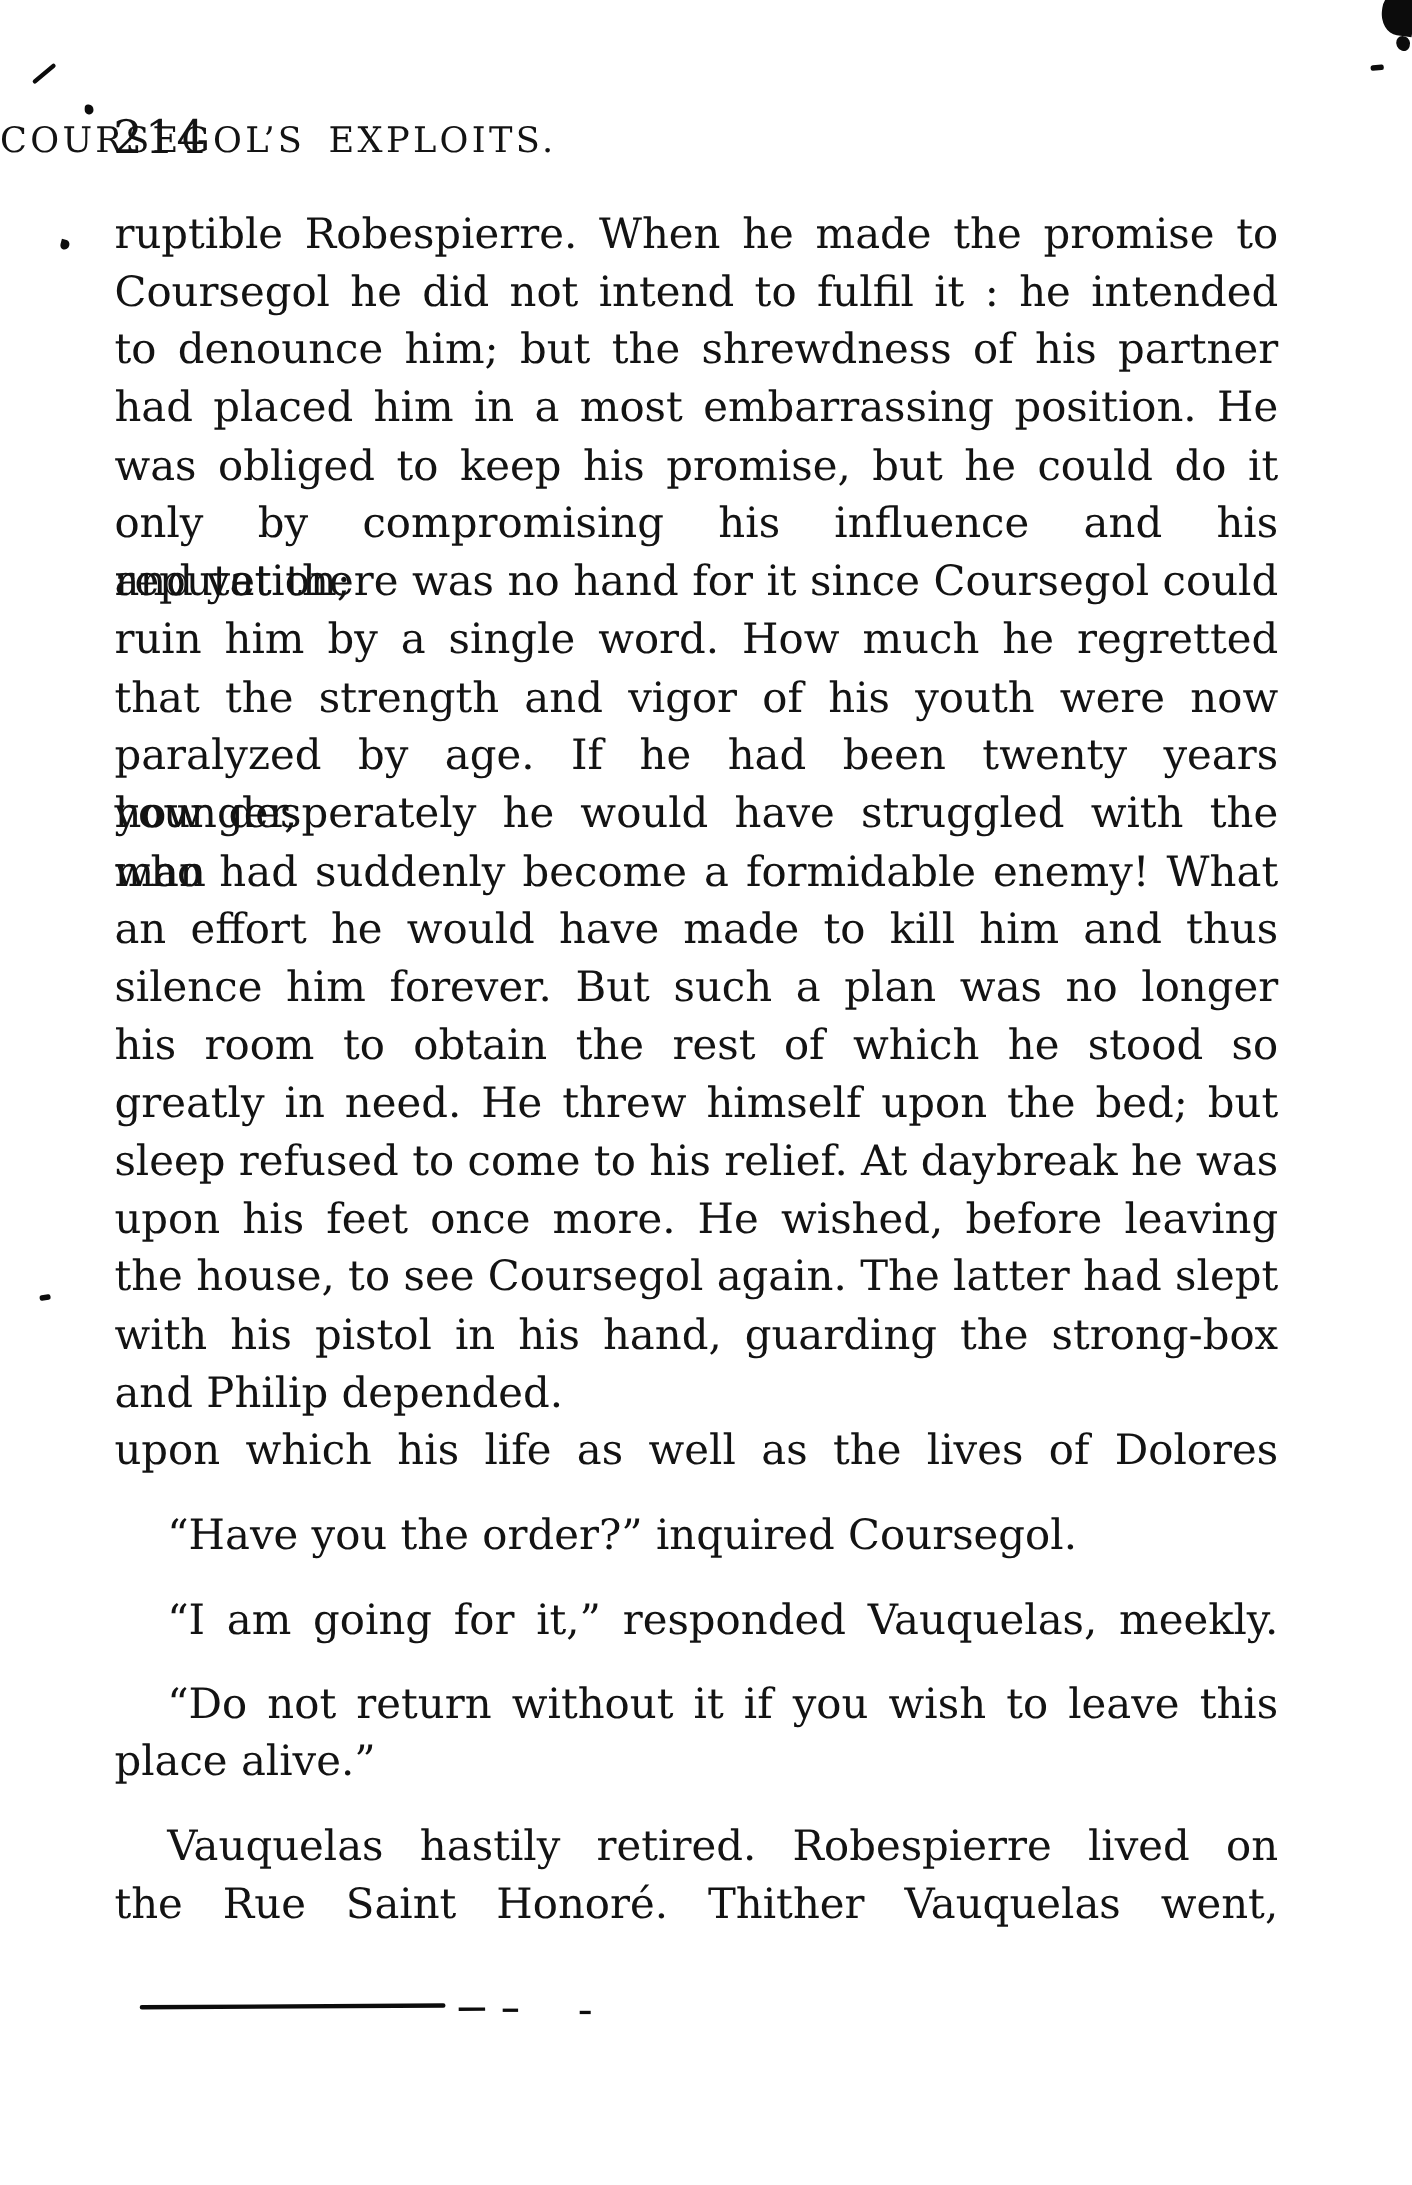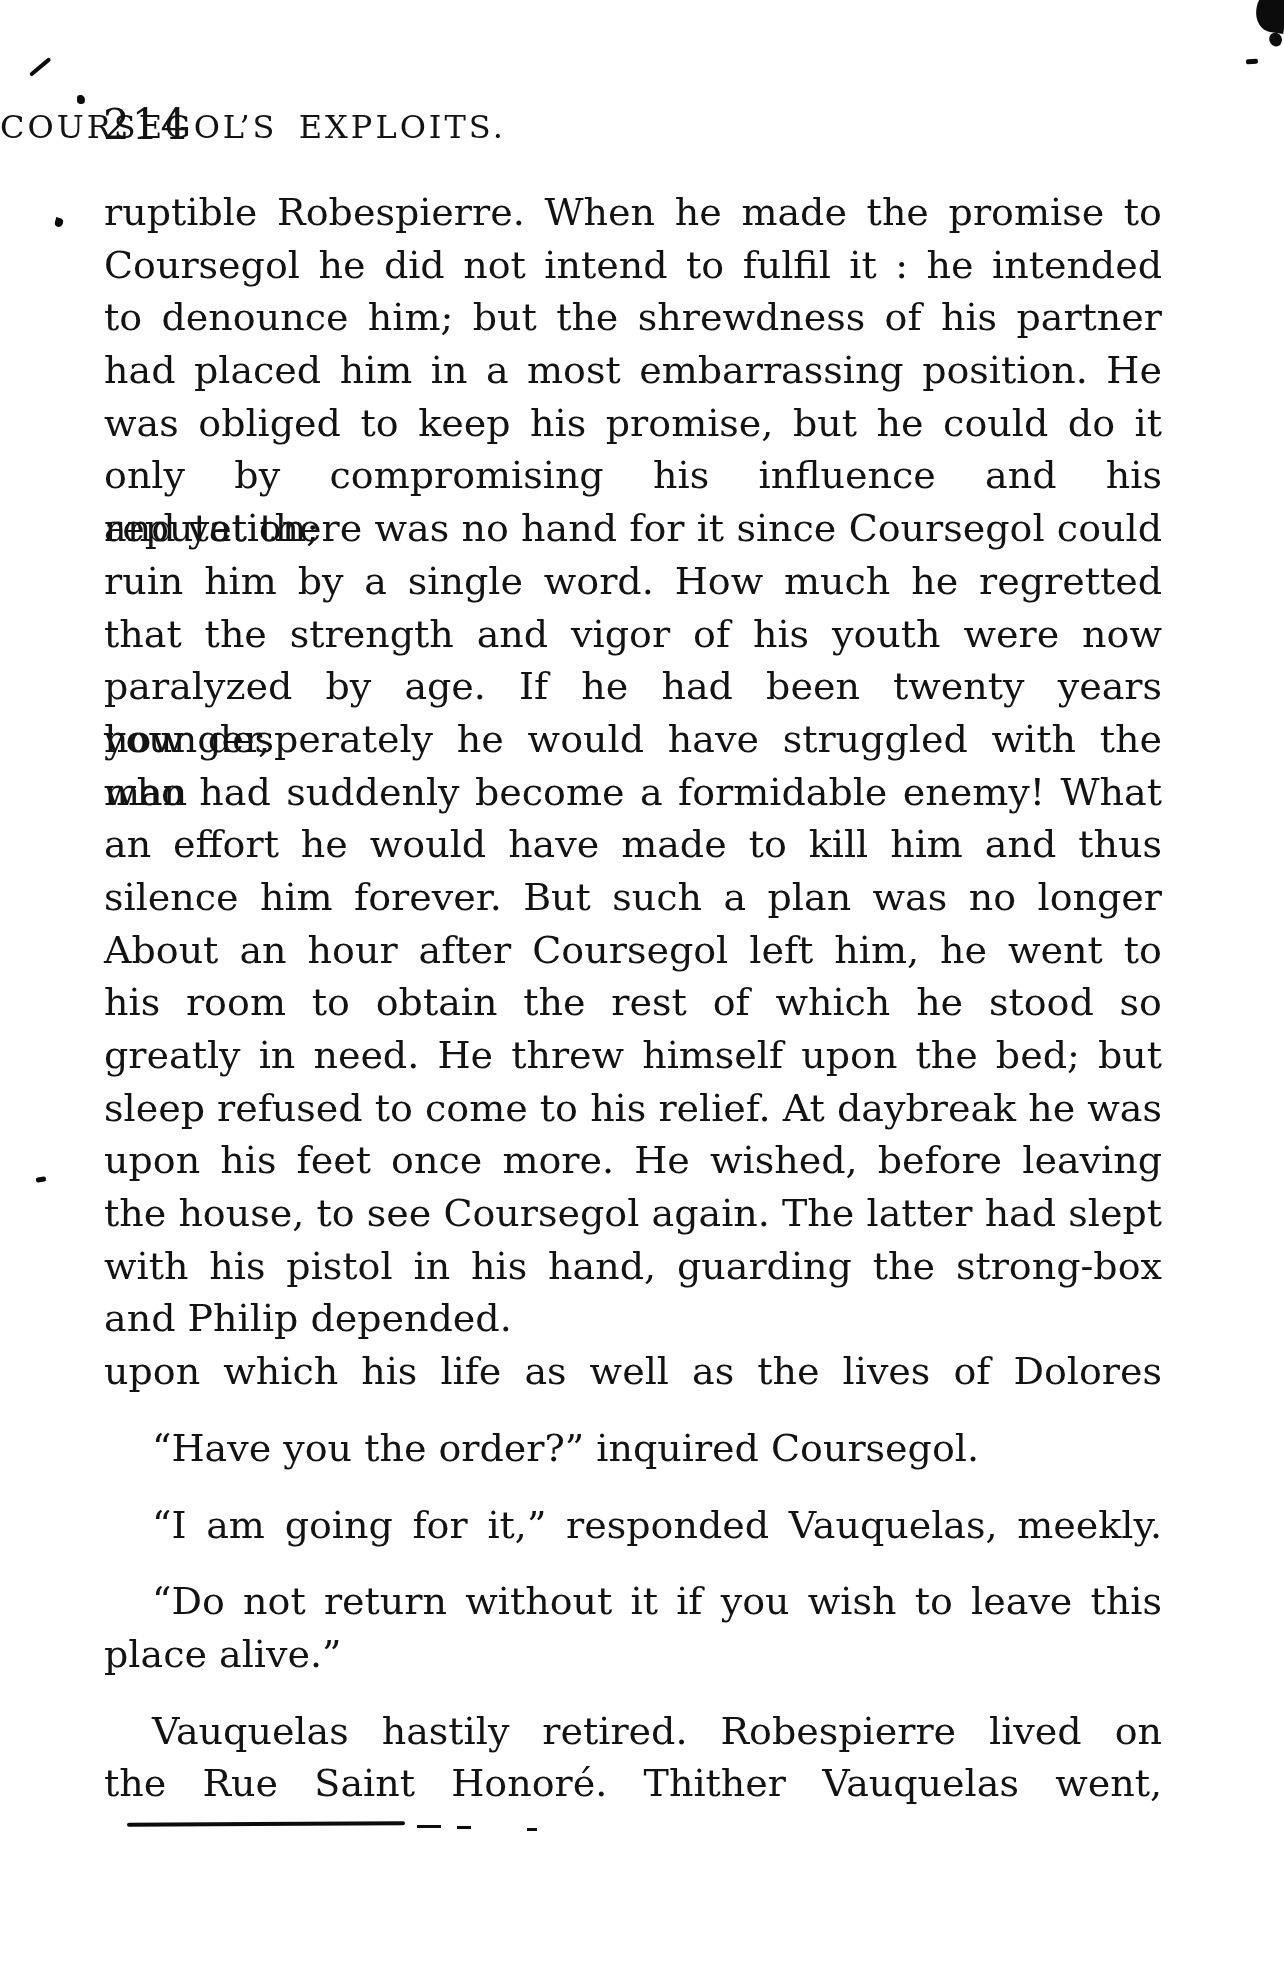--- a/index.html
+++ b/index.html
@@ -117,21 +117,20 @@
       <div class="line just">was obliged to keep his promise, but he could do it</div>
       <div class="line just">only by compromising his influence and his reputation;</div>
       <div class="line just">and yet there was no hand for it since Coursegol could</div>
       <div class="line just">ruin him by a single word.  How much he regretted</div>
       <div class="line just">that the strength and vigor of his youth were now</div>
       <div class="line just">paralyzed by age.  If he had been twenty years younger,</div>
       <div class="line just">how desperately he would have struggled with the man</div>
       <div class="line just">who had suddenly become a formidable enemy!  What</div>
       <div class="line just">an effort he would have made to kill him and thus</div>
       <div class="line just">silence him forever.  But such a plan was no longer</div>
-      <div class="line just">About an hour after Coursegol left him, he went to</div>
       <div class="line just">his room to obtain the rest of which he stood so</div>
       <div class="line just">greatly in need.  He threw himself upon the bed; but</div>
       <div class="line just">sleep refused to come to his relief.  At daybreak he was</div>
       <div class="line just">upon his feet once more.  He wished, before leaving</div>
       <div class="line just">the house, to see Coursegol again.  The latter had slept</div>
       <div class="line just">with his pistol in his hand, guarding the strong-box</div>
       <div class="line">and Philip depended.</div>
       <div class="line just">upon which his life as well as the lives of Dolores</div>
       <div class="line indent">“Have you the order?” inquired Coursegol.</div>
       <div class="line just indent">“I am going for it,” responded Vauquelas, meekly.</div>

